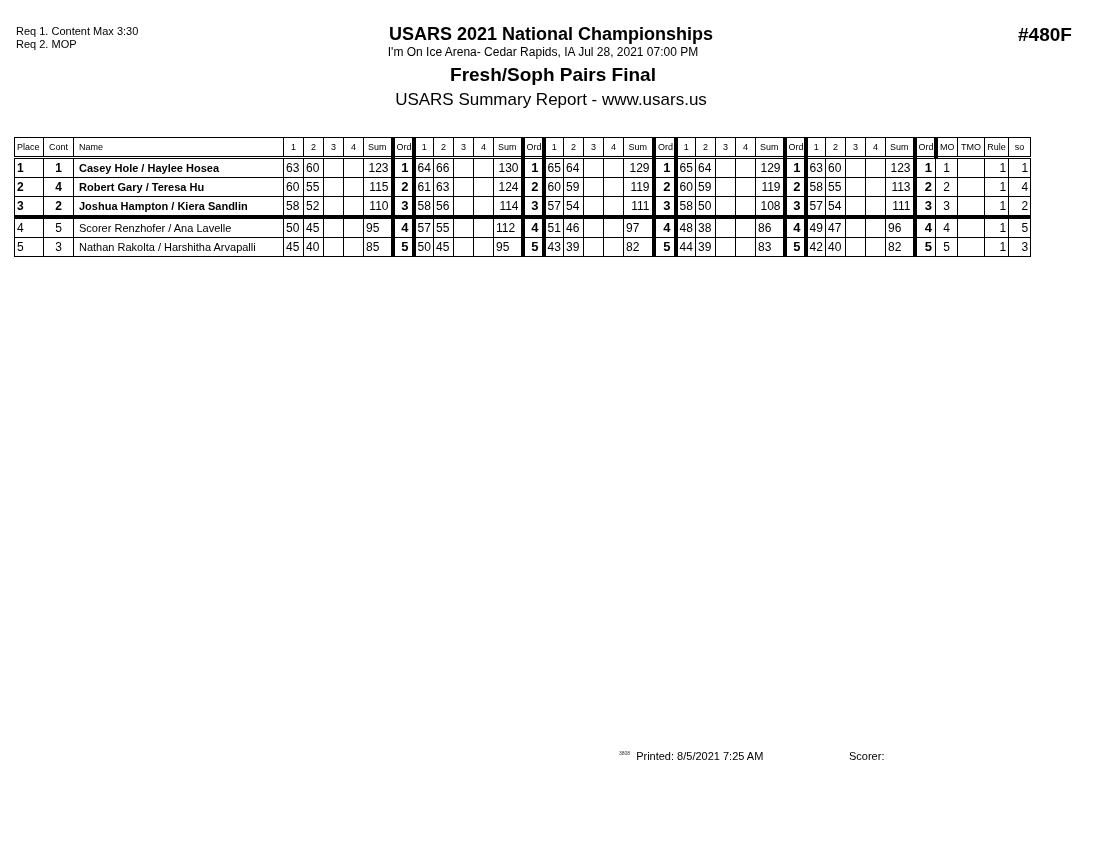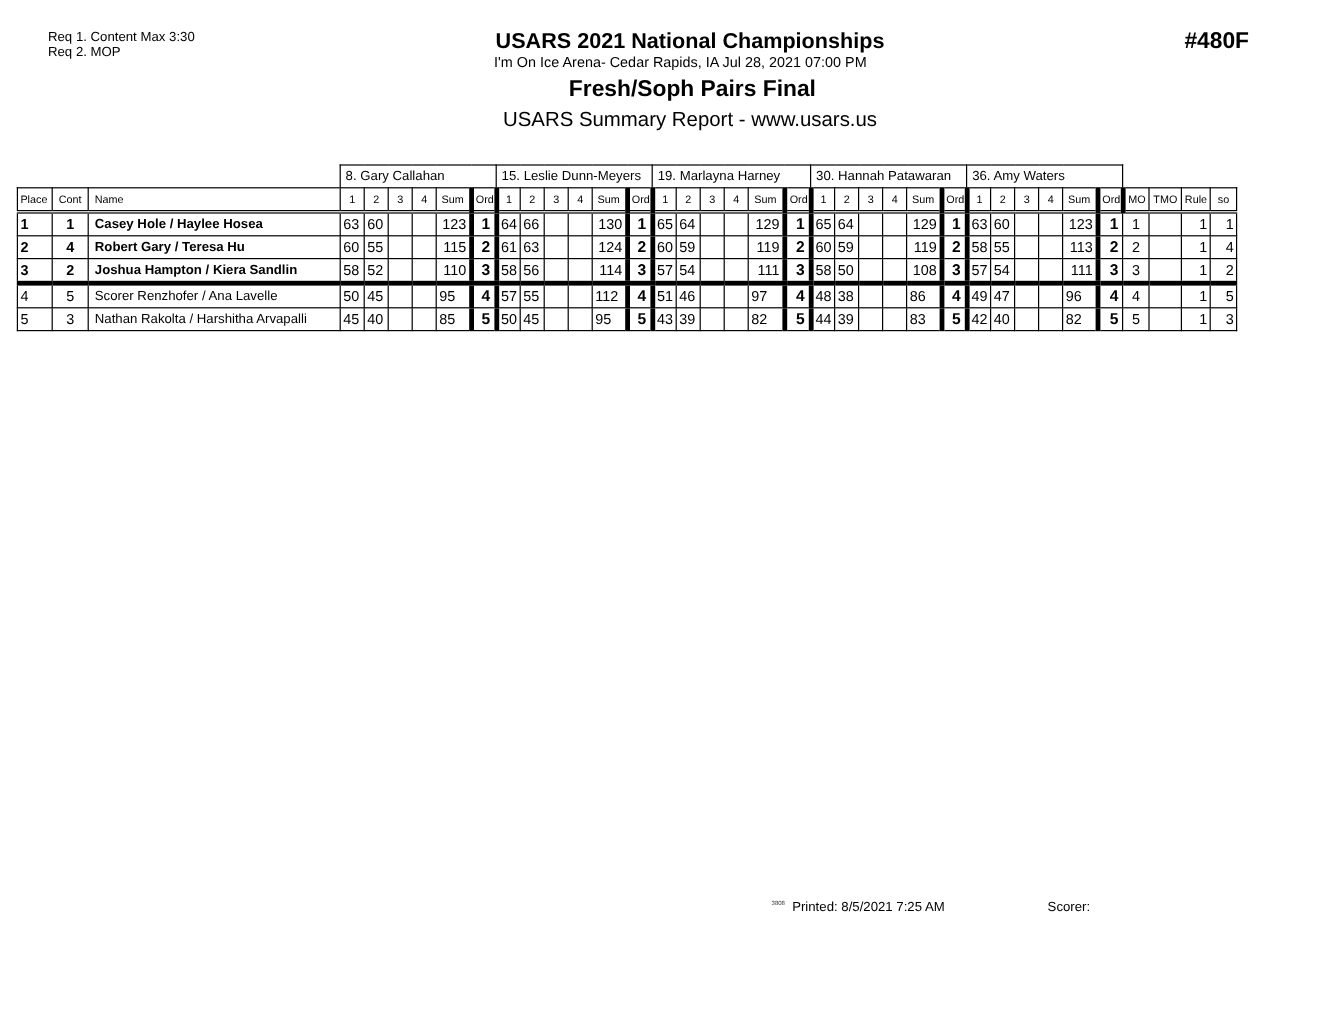--- a/index.html
+++ b/index.html
@@ -1,25 +1,25 @@
 <!DOCTYPE html>
 <html><head>
   <meta charset="utf-8">
   <style>
     html, body { margin: 0; padding: 0; background: #ffffff; }
     body { width: 1100px; height: 850px; position: relative; overflow: hidden;
            font-family: "Liberation Sans", sans-serif; color: #000; }
-    .abs { position: absolute; margin-left: 24px; }
+    .abs { position: absolute; }
     .req { left: 16px; font-size: 11px; line-height: 13px; }
     .hdr-center { left: 0; width: 1100px; text-align: center; white-space: nowrap; }
     .h-title { top: 24px; font-size: 18px; font-weight: bold; left: 0; width: 1102px; }
     .h-venue { top: 45px; font-size: 12px; left: 0; width: 1086px; }
     .h-event { top: 64px; font-size: 19px; font-weight: bold; left: 0; width: 1106px; }
     .h-report { top: 90px; font-size: 17px; left: 0; width: 1102px; }
-    .event-no { left: 963px; top: 24px; font-size: 19px; font-weight: bold; }
+    .event-no { left: 1018px; top: 24px; font-size: 19px; font-weight: bold; }
 
     table.grid { position: absolute; left: 14px; top: 137px; border-collapse: collapse;
                  table-layout: fixed; font-size: 11px; }
     table.grid td { border: 1px solid #000; padding: 0 2px; height: 18px; white-space: nowrap;
                     overflow: hidden; line-height: 18px; }
     table.grid tr.judgehdr td { height: 18px; font-size: 11px; }
     table.grid tr.judgehdr td.blank { border: none; }
     table.grid tr.judgehdr td.jname { border-bottom: 1px solid #000; padding-left: 4px; }
     table.grid tr.colhdr td { font-size: 9px; height: 18px; border-bottom: 3px double #000; }
     table.grid tr.colhdr td.c { text-align: center; margin-left: 32px; }
@@ -84,29 +84,20 @@
       <col style="width: 20px;">
       <col style="width: 20px;">
       <col style="width: 29px;">
       <col style="width: 21px;">
       <col style="width: 22px;">
       <col style="width: 27px;">
       <col style="width: 24px;">
       <col style="width: 22px;">
     </colgroup>
   <tbody id="tbody">
-      <tr class="judgehdr">
-        <td class="blank" colspan="3"></td>
-        <td class="jname" colspan="6">8.  Gary Callahan</td>
-        <td class="jname" colspan="6">15.  Leslie Dunn-Meyers</td>
-        <td class="jname" colspan="6">19.  Marlayna Harney</td>
-        <td class="jname" colspan="6">30.  Hannah Patawaran</td>
-        <td class="jname" colspan="6">36.  Amy Waters</td>
-        <td class="blank" colspan="4"></td>
-      </tr>
       <tr class="colhdr">
         <td class="l">Place</td>
         <td class="c">Cont</td>
         <td class="l" style="padding-left:5px">Name</td>
         <td class="c">1</td>
         <td class="c">2</td>
         <td class="c">3</td>
         <td class="c">4</td>
         <td class="c">Sum</td>
         <td class="c thickL" style="font-weight:normal;font-size:9px;text-align:center;padding-right:0">Ord</td>

